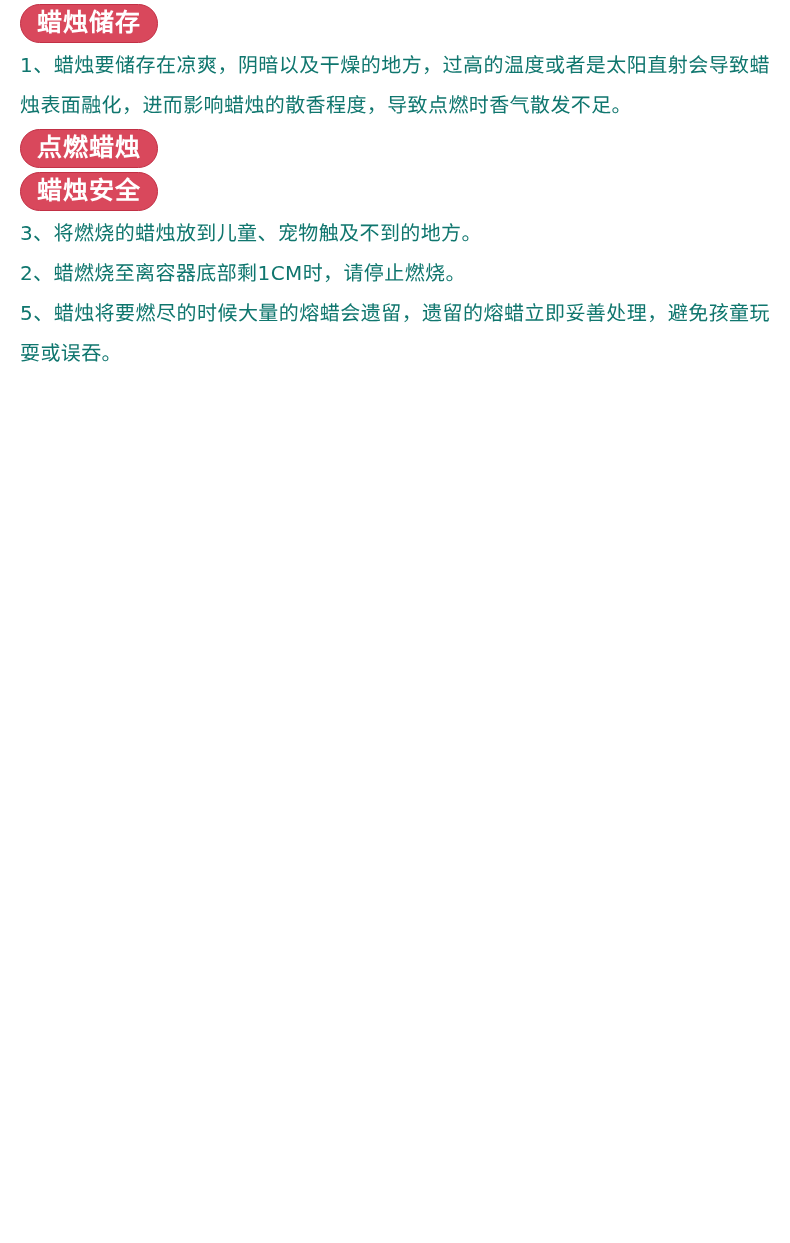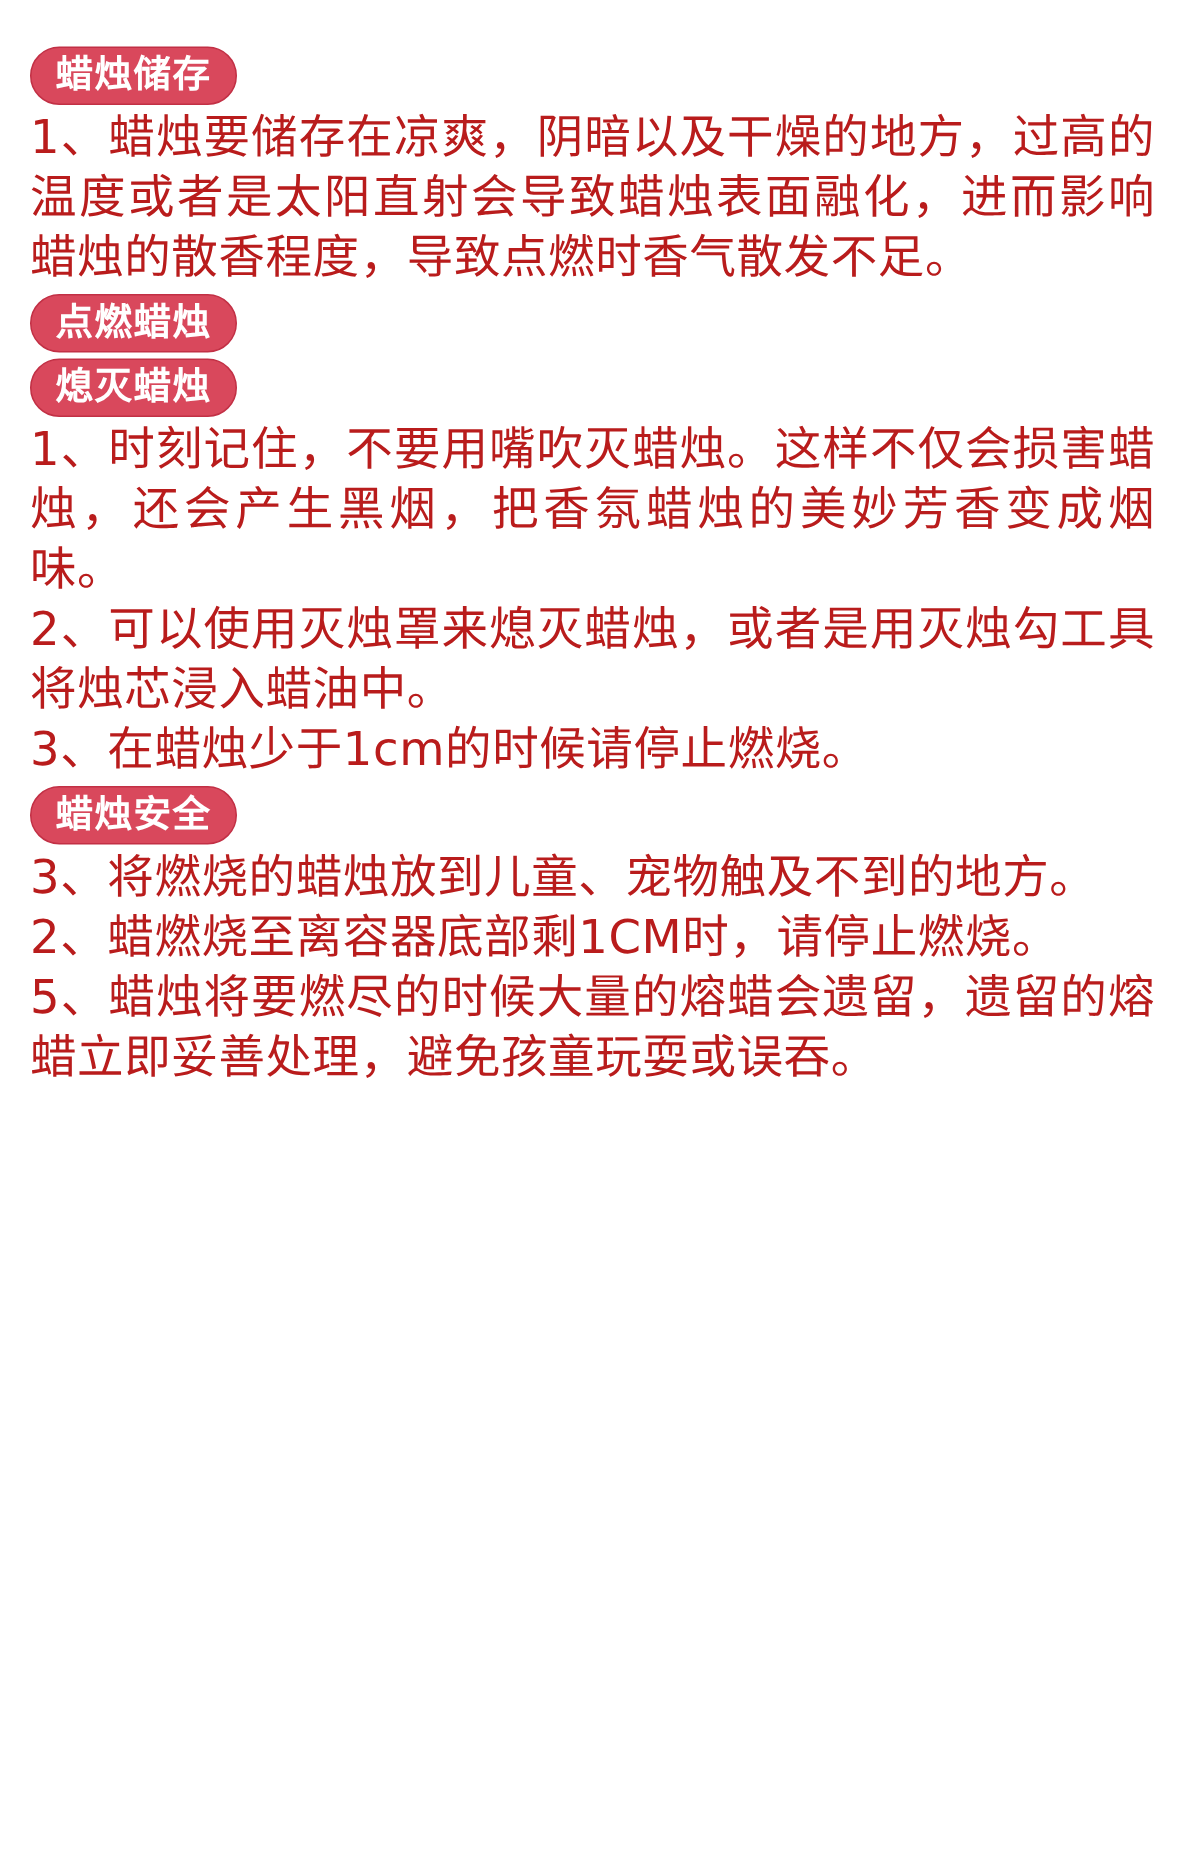--- a/index.html
+++ b/index.html
@@ -16,21 +16,21 @@
   }
 
   #page {
     position: relative;
     width: 790px;
     height: 1093px;
     margin: 0;
     background: #ffffff;
     overflow: hidden;
     box-sizing: border-box;
-    padding: 31px 14px 0 18px;
+    padding: 4px 14px 0 18px;
   }
 
   .section {
     margin: 0 0 2px 0;
   }
 
   
   .badge-row {
     display: block;
     margin: 0 0 1px 2px;
@@ -47,23 +47,23 @@
     line-height: 1;
     padding: 5px 16px 7px 16px;
     border-radius: 22px;
     letter-spacing: 1px;
     white-space: nowrap;
     box-sizing: border-box;
   }
 
   
   .item {
-    font-size: 31px;
+    font-size: 20px;
     line-height: 40px;
-    color: #b91c1c;
+    color: #0f766e;
     text-align: justify;
     text-justify: inter-character;
     text-align-last: left;
     letter-spacing: 0.4px;
     margin: 0;
     padding: 0 6px 0 2px;
     word-break: break-all;
     font-weight: 400;
   }
 
@@ -88,28 +88,20 @@
     <p class="item">1、蜡烛要储存在凉爽，阴暗以及干燥的地方，过高的温度或者是太阳直射会导致蜡烛表面融化，进而影响蜡烛的散香程度，导致点燃时香气散发不足。</p>
   </section>
 
   <section class="section sec-light">
     <div class="badge-row badge-wrap">
       <span class="badge">点燃蜡烛</span>
     </div>
   </section>
 
 
-  <section class="section sec-extin">
-    <div class="badge-row badge-wrap">
-      <span class="badge">熄灭蜡烛</span>
-    </div>
-    <p class="item">1、时刻记住，不要用嘴吹灭蜡烛。这样不仅会损害蜡烛，还会产生黑烟，把香氛蜡烛的美妙芳香变成烟味。</p>
-    <p class="item">2、可以使用灭烛罩来熄灭蜡烛，或者是用灭烛勾工具将烛芯浸入蜡油中。</p>
-    <p class="item">3、在蜡烛少于1cm的时候请停止燃烧。</p>
-  </section>
 
   <section class="section sec-safety">
     <div class="badge-row badge-wrap">
       <span class="badge">蜡烛安全</span>
     </div>
     <p class="item">3、将燃烧的蜡烛放到儿童、宠物触及不到的地方。</p>
     <p class="item">2、蜡燃烧至离容器底部剩1CM时，请停止燃烧。</p>
     <p class="item">5、蜡烛将要燃尽的时候大量的熔蜡会遗留，遗留的熔蜡立即妥善处理，避免孩童玩耍或误吞。</p>
   </section>
 

